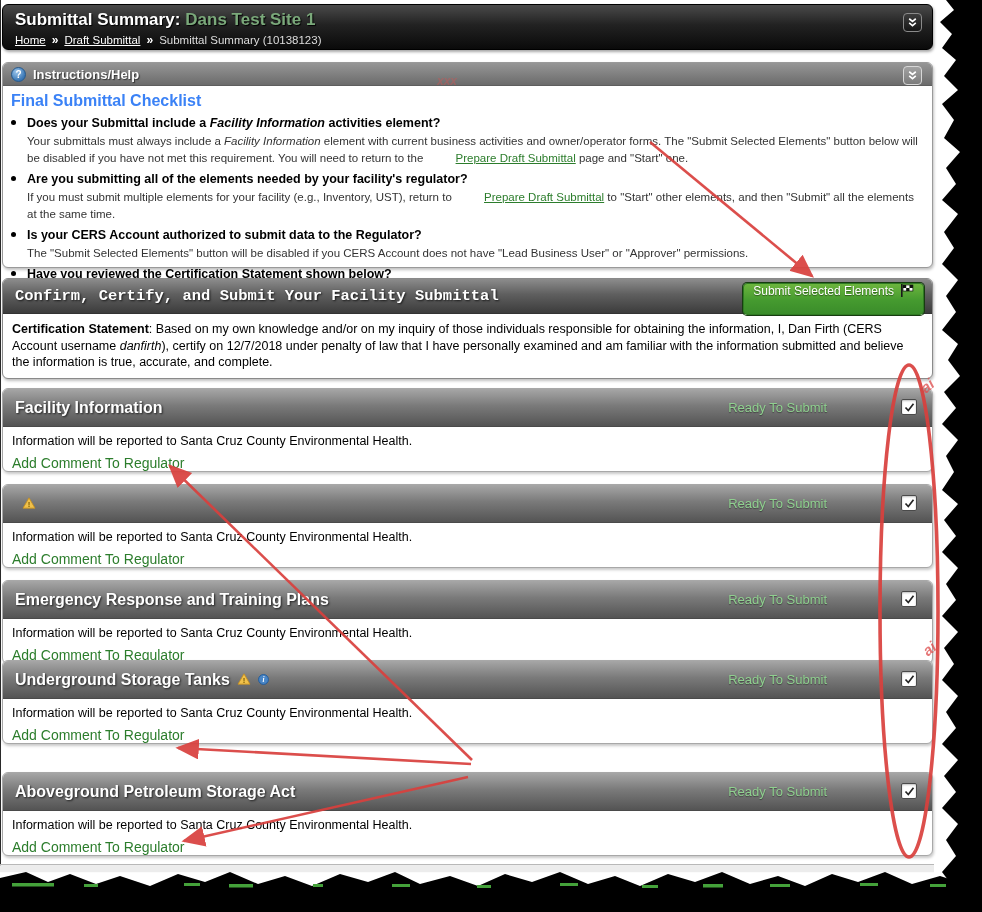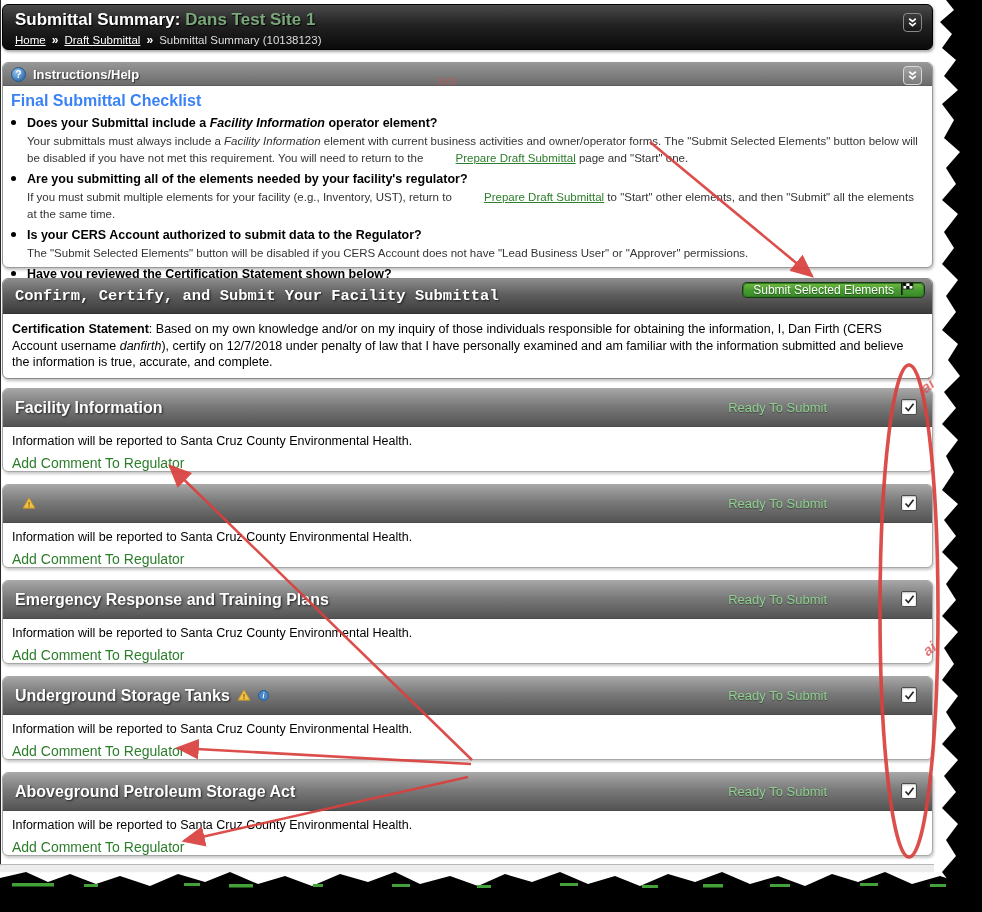--- a/index.html
+++ b/index.html
@@ -59,25 +59,25 @@
   .confirm{top:278px;height:101px;border:1px solid #8a8a8a;border-radius:6px;
     background:#fff;box-shadow:1px 2px 3px rgba(0,0,0,.25);}
   .barlg{
     height:34px;border-radius:5px 5px 0 0;position:relative;
     background:linear-gradient(#8c8c8c,#5f5f5f 45%,#3c3c3c);
     border-bottom:1px solid #333;
     display:flex;align-items:center;padding:0 12px;
   }
   .barlg .bartitle{color:#fff;font-weight:bold;font-size:15.5px;text-shadow:1px 1px 2px #1a1a1a;font-family:Liberation Mono, monospace;}
   .submitbtn{
-    position:absolute;right:8px;top:4px;height:14px;padding:0 9px;
+    position:absolute;right:8px;top:4px;height:32px;padding:0 9px;
     border-radius:4px;border:1px solid #2f7a22;box-shadow:0 0 0 1px #173c10;
     background:linear-gradient(#6cb53e,#459a2f 55%,#3a8c2a);
     color:#fff;font-size:12px;font-weight:normal;cursor:pointer;
-    display:flex;align-items:center;gap:6px;text-shadow:0 1px 1px rgba(0,0,0,.45);
+    display:flex;align-items:flex-start;gap:6px;text-shadow:0 1px 1px rgba(0,0,0,.45);
     font-family:inherit;
   }
   .flagic{display:block;}
   .certp{font-size:12.5px;color:#000;line-height:16.5px;padding:7px 10px 0 9px;}
   
   .card{position:absolute;left:2px;width:931px;height:84px;border:1px solid #a8a8a8;
     border-radius:6px;background:#fff;box-shadow:1px 2px 3px rgba(0,0,0,.22);box-sizing:border-box;}
   .cardhdr{
     height:37px;border-radius:5px 5px 0 0;position:relative;
     background:linear-gradient(#a6a6a6,#7a7a7a 45%,#545454);
@@ -134,21 +134,21 @@
             <path d="M2 1.6 L5 4 L8 1.6" stroke="#fff" stroke-width="1.5" fill="none"></path>
             <path d="M2 5.4 L5 7.8 L8 5.4" stroke="#fff" stroke-width="1.5" fill="none"></path>
           </svg>
         </span>
     </div>
   </div>
   <div class="instrbody">
     <div class="fsc-head">Final Submittal Checklist</div>
     <ul class="chk">
       <li>
-        <div class="q"><span>Does your Submittal include a </span><span class="it">Facility Information</span><span> operator element?</span></div>
+        <div class="q"><span>Does your Submittal include a </span><span class="it">Facility Information</span><span> activities element?</span></div>
         <div class="d"><span>Your submittals must always include a </span><span class="it">Facility Information</span><span> element with current business activities and owner/operator forms. The "Submit Selected Elements" button below will be disabled if you have not met this requirement. You will need to return to the </span><a class="glink">Prepare Draft Submittal</a><span> page and "Start" one.</span></div>
       </li>
       <li>
         <div class="q">Are you submitting all of the elements needed by your facility's regulator?</div>
         <div class="d"><span>If you must submit multiple elements for your facility (e.g., Inventory, UST), return to </span><a class="glink">Prepare Draft Submittal</a><span> to "Start" other elements, and then "Submit" all the elements at the same time.</span></div>
       </li>
       <li>
         <div class="q">Is your CERS Account authorized to submit data to the Regulator?</div>
         <div class="d">The "Submit Selected Elements" button will be disabled if you CERS Account does not have "Lead Business User" or "Approver" permissions.</div>
       </li>
@@ -230,21 +230,21 @@
           <path d="M1.5 5.5 L4.3 8.5 L9.5 1.8" stroke="#222" stroke-width="1.7" fill="none"></path>
         </svg>
       </span>
   </div>
   <div class="cardbody">
     <div class="info-line">Information will be reported to Santa Cruz County Environmental Health.</div>
     <a class="addcomment">Add Comment To Regulator</a>
   </div>
 </div>
 
-<div class="card" style="top:676px;">
+<div class="card" style="top:660px;">
   <div class="cardhdr">
     <span class="cardname">Underground Storage Tanks</span>
     <span class="warn-ic"><svg width="14" height="12" viewBox="0 0 16 14">
           <path d="M8 1 L15 13 H1 Z" fill="#f0c14b" stroke="#c89020" stroke-width="1"></path>
           <text x="8" y="11.6" font-size="9" text-anchor="middle" fill="#7a5800" font-weight="bold" font-family="Liberation Sans, sans-serif">!</text>
         </svg></span>
     <span class="info-ic"><svg width="11" height="11" viewBox="0 0 12 12">
           <circle cx="6" cy="6" r="5.4" fill="#4a86c6" stroke="#1f5a9a" stroke-width="1"></circle>
           <text x="6" y="9" font-size="8" text-anchor="middle" fill="#fff" font-style="italic" font-weight="bold" font-family="Liberation Serif, serif">i</text>
         </svg></span>

